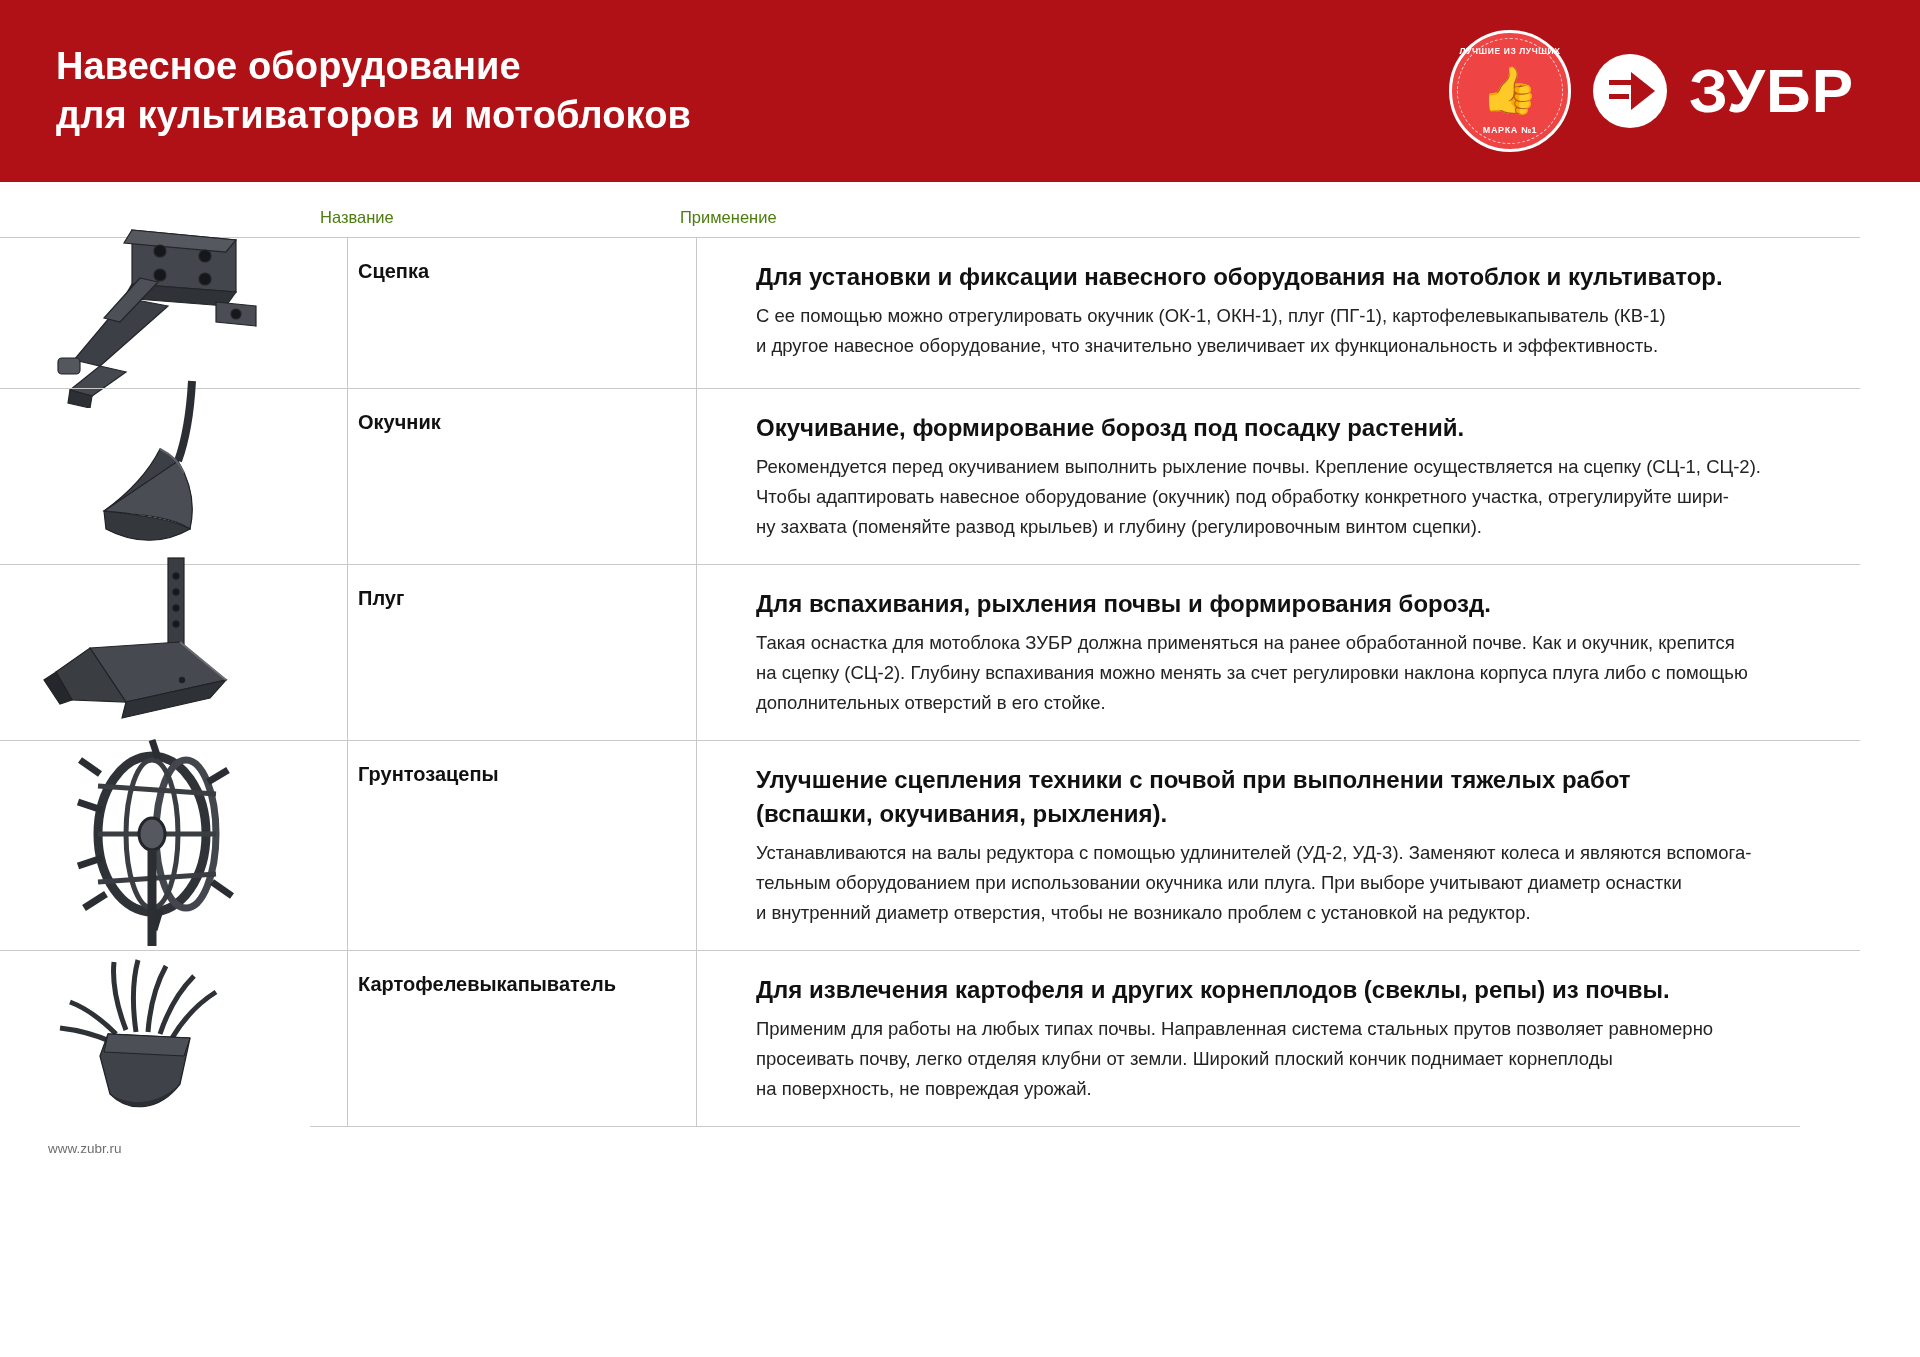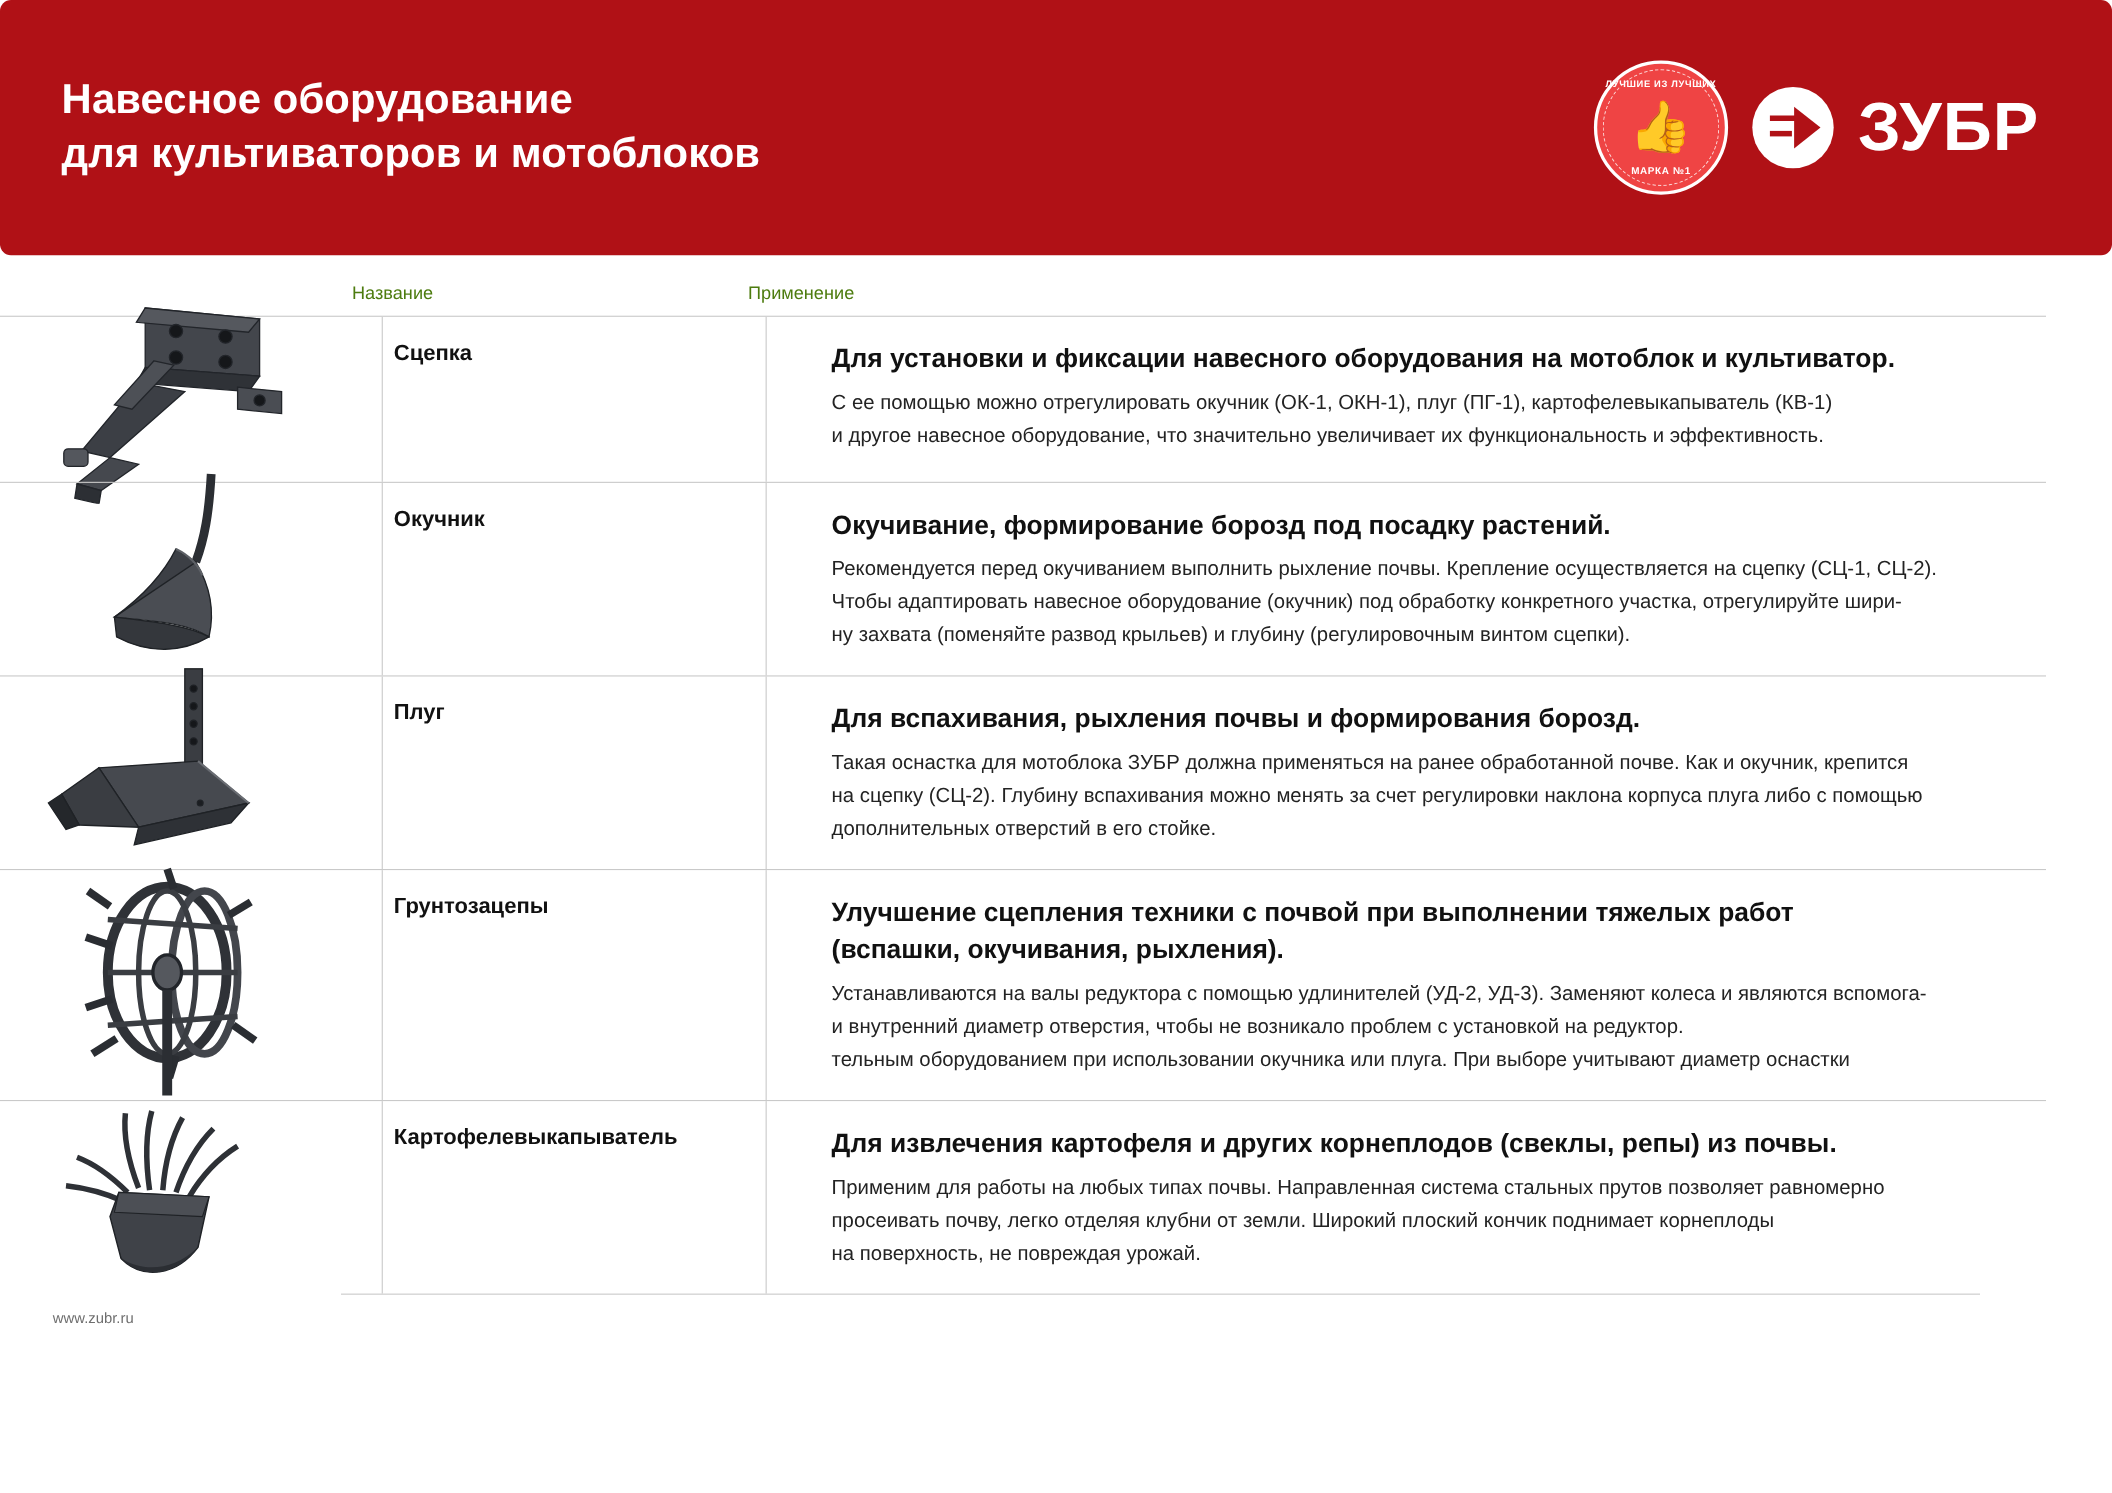--- a/index.html
+++ b/index.html
@@ -12,28 +12,27 @@
     height: 1357px;
     font-family: "Liberation Sans", sans-serif;
     color: #1a1a1a;
     overflow: hidden;
     position: relative;
   }
 
   
   .header {
     position: relative;
-    height: 232px;
+    height: 182px;
     background: #b01116;
     display: flex;
     align-items: center;
     justify-content: space-between;
     padding: 0 56px 0 56px;
     box-sizing: border-box;
-    border-radius: 10px;
   }
   .header-title {
     color: #ffffff;
     font-size: 38px;
     font-weight: bold;
     line-height: 1.28;
     letter-spacing: 0.1px;
   }
   .header-title .line {
     display: block;
@@ -378,22 +377,22 @@
         </div>
       </div>
       <div class="c-name">Грунтозацепы</div>
       <div class="c-use">
         <div class="use-title">
           <span class="l">Улучшение сцепления техники с почвой при выполнении тяжелых работ</span>
           <span class="l">(вспашки, окучивания, рыхления).</span>
         </div>
         <div class="use-body">
           <span class="l">Устанавливаются на валы редуктора с помощью удлинителей (УД-2, УД-3). Заменяют колеса и являются вспомога-</span>
+          <span class="l">тельным оборудованием при использовании окучника или плуга. При выборе учитывают диаметр оснастки</span>
           <span class="l">и внутренний диаметр отверстия, чтобы не возникало проблем с установкой на редуктор.</span>
-          <span class="l">тельным оборудованием при использовании окучника или плуга. При выборе учитывают диаметр оснастки</span>
         </div>
       </div>
     </div>
 
     <div class="row">
       <div class="c-img">
         <div class="art">
           <svg width="250" height="210" viewBox="0 0 250 210">
             <g fill="none" stroke="#2e3136" stroke-width="5">
               <path d="M96 96 C86 70 82 48 84 28"></path>

